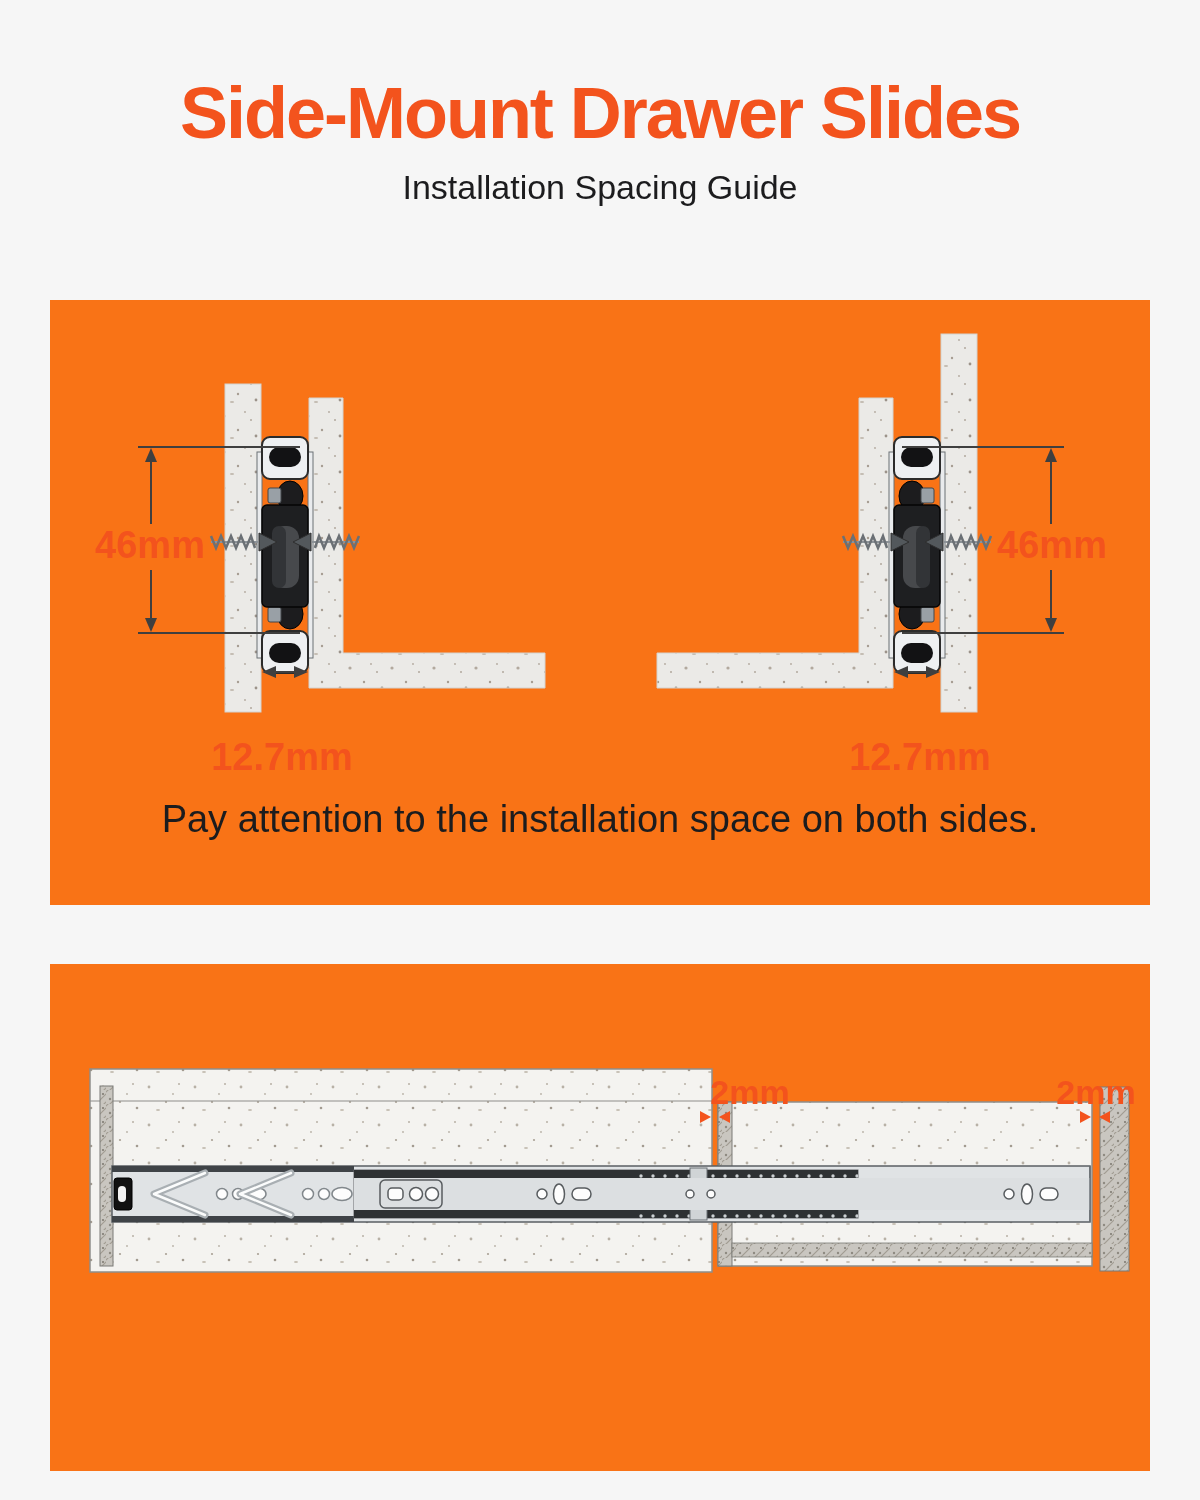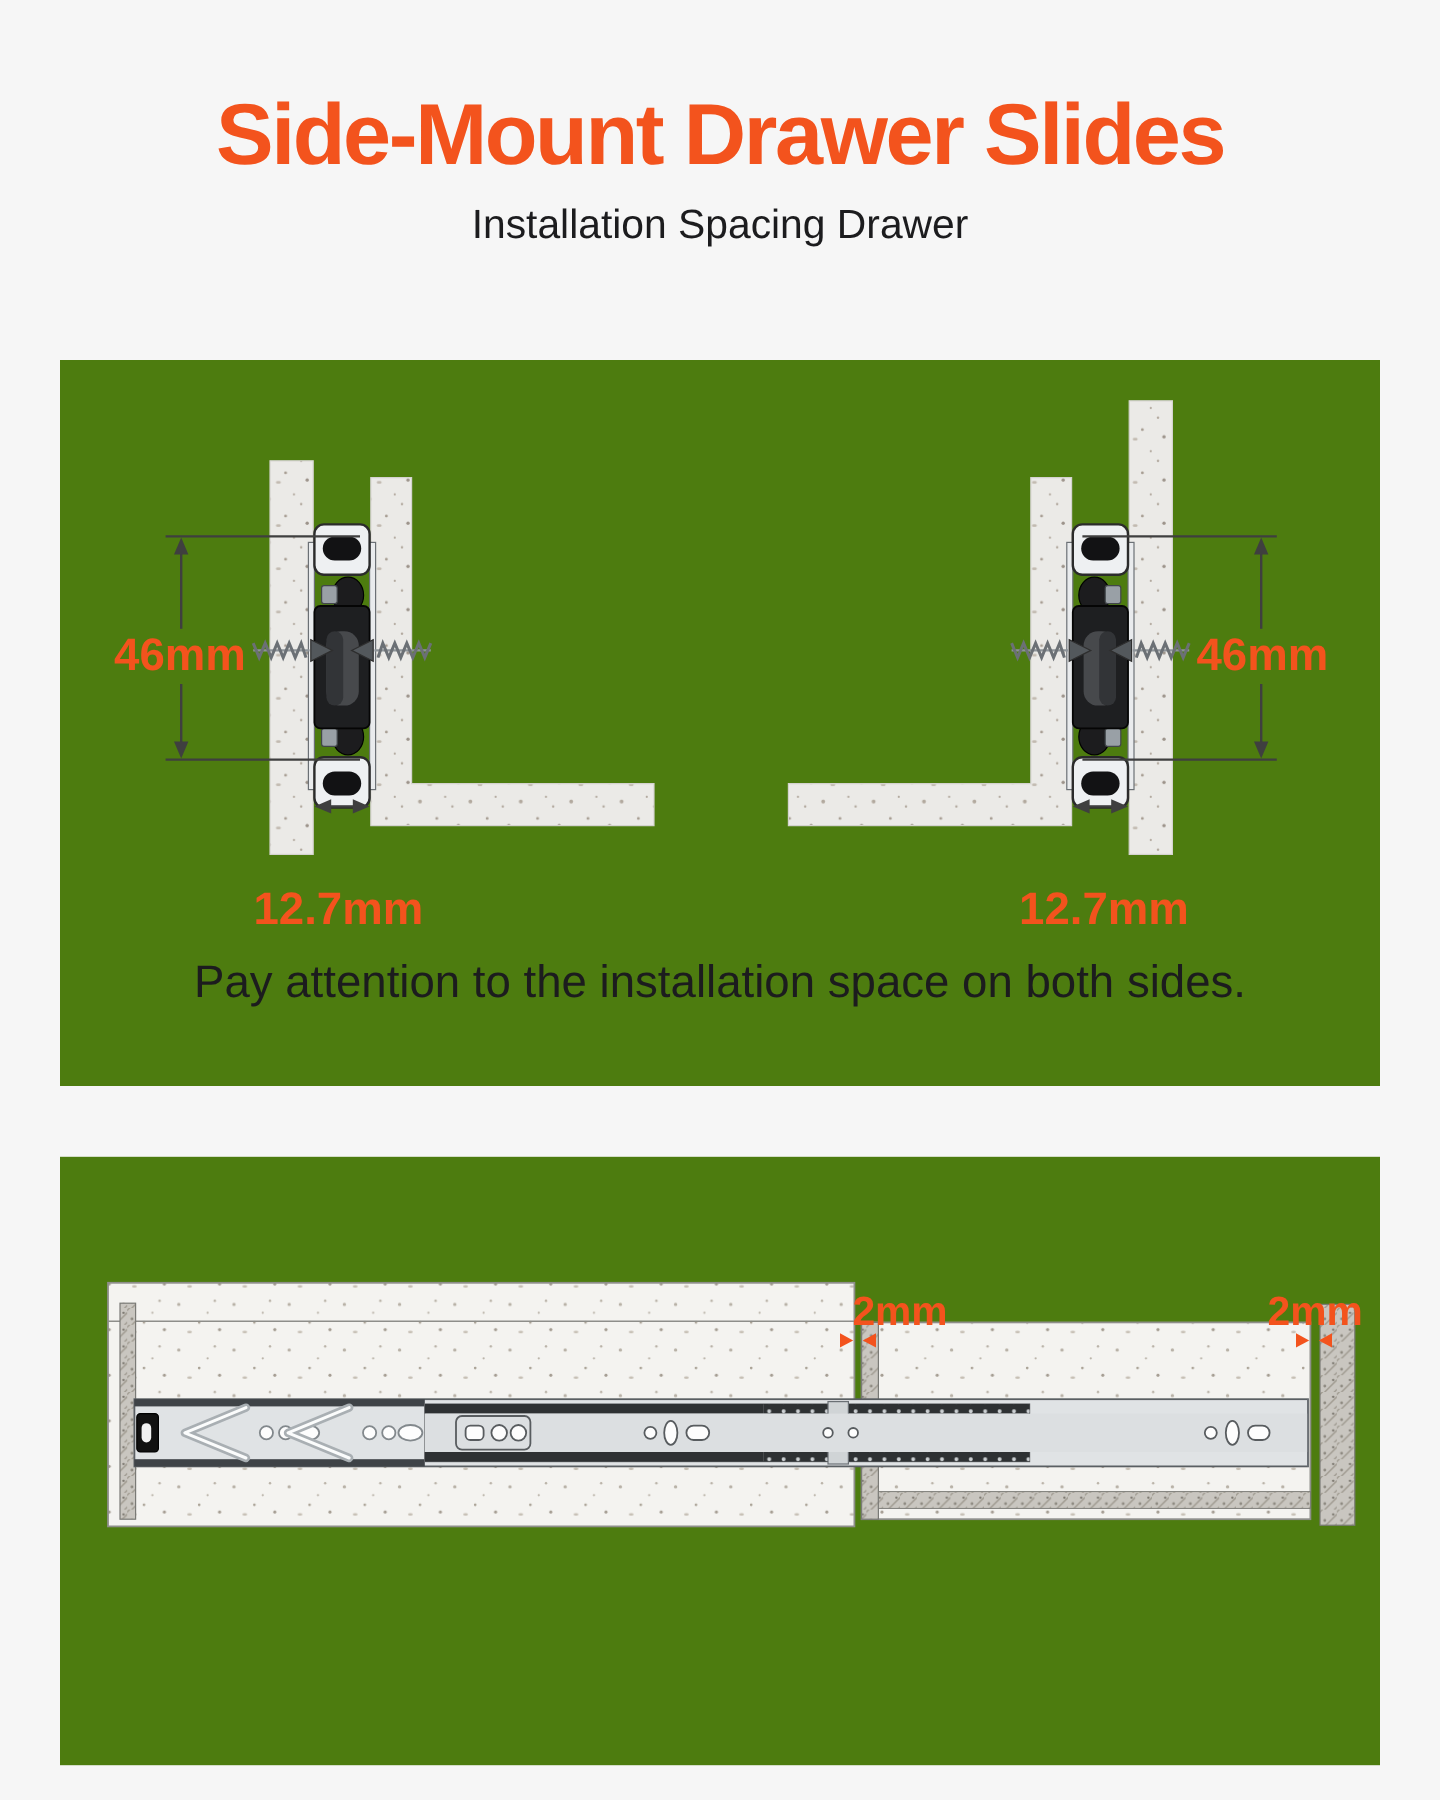--- a/index.html
+++ b/index.html
@@ -11,39 +11,39 @@
   }
   .title{
     position:absolute;left:0;top:72px;width:1200px;text-align:center;
     font-size:72px;font-weight:700;letter-spacing:-2px;color:#f3531d;
   }
   .subtitle{
     position:absolute;left:0;top:168px;width:1200px;text-align:center;
     font-size:34px;font-weight:400;color:#1c1c1e;
   }
   .panel{
-    position:absolute;left:50px;width:1100px;background:#4d7c0f;
+    position:absolute;left:50px;width:1100px;background:#f97316;
   }
   #panel-spacing{top:300px;height:605px;}
   #panel-front{top:964px;height:507px;}
   .panel svg{position:absolute;left:0;top:0;}
   .caption{
     position:absolute;left:0;width:100%;text-align:center;
     font-size:38px;color:#1c1c1e;
   }
   #caption-spacing{top:498px;}
   #caption-front{top:408px;}
   .dimlabel{font-family:"Liberation Sans", sans-serif;font-size:38px;font-weight:700;fill:#f3531d;}
   .gaplabel{font-family:"Liberation Sans", sans-serif;font-size:34px;font-weight:700;fill:#f3531d;}
 </style>
 </head>
 <body>
 
 <div class="title">Side-Mount Drawer Slides</div>
-<div class="subtitle">Installation Spacing Drawer</div>
+<div class="subtitle">Installation Spacing Guide</div>
 
 <div class="panel" id="panel-spacing">
   <svg width="1100" height="605" viewBox="0 0 1100 605">
     <defs>
       <pattern id="spkA" width="42" height="36" patternUnits="userSpaceOnUse">
         <rect width="42" height="36" fill="#ebeae7"></rect>
         <circle cx="6" cy="8" r="1.6" fill="#b2a99e"></circle>
         <circle cx="20" cy="22" r="1.2" fill="#a79d92"></circle>
         <circle cx="33" cy="12" r="1.0" fill="#b2a99e"></circle>
         <ellipse cx="14" cy="30" rx="2.1" ry="1.1" fill="#c2bab0"></ellipse>

